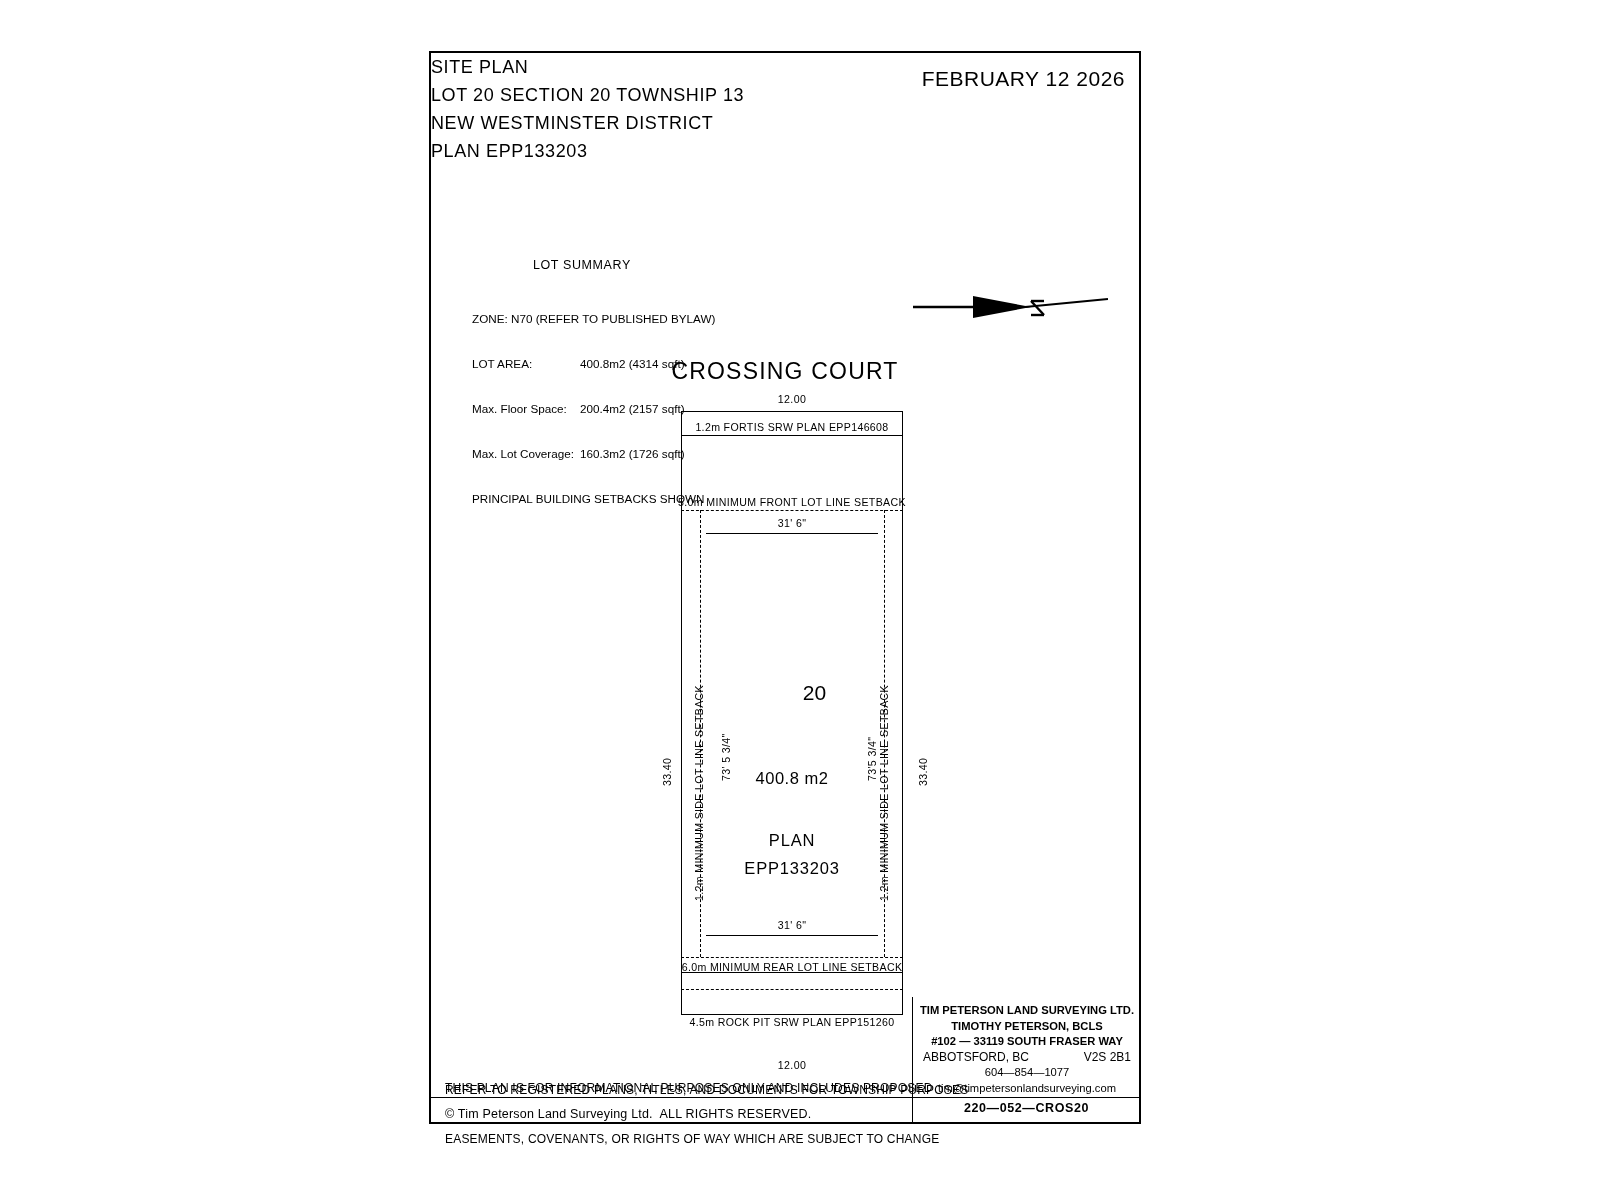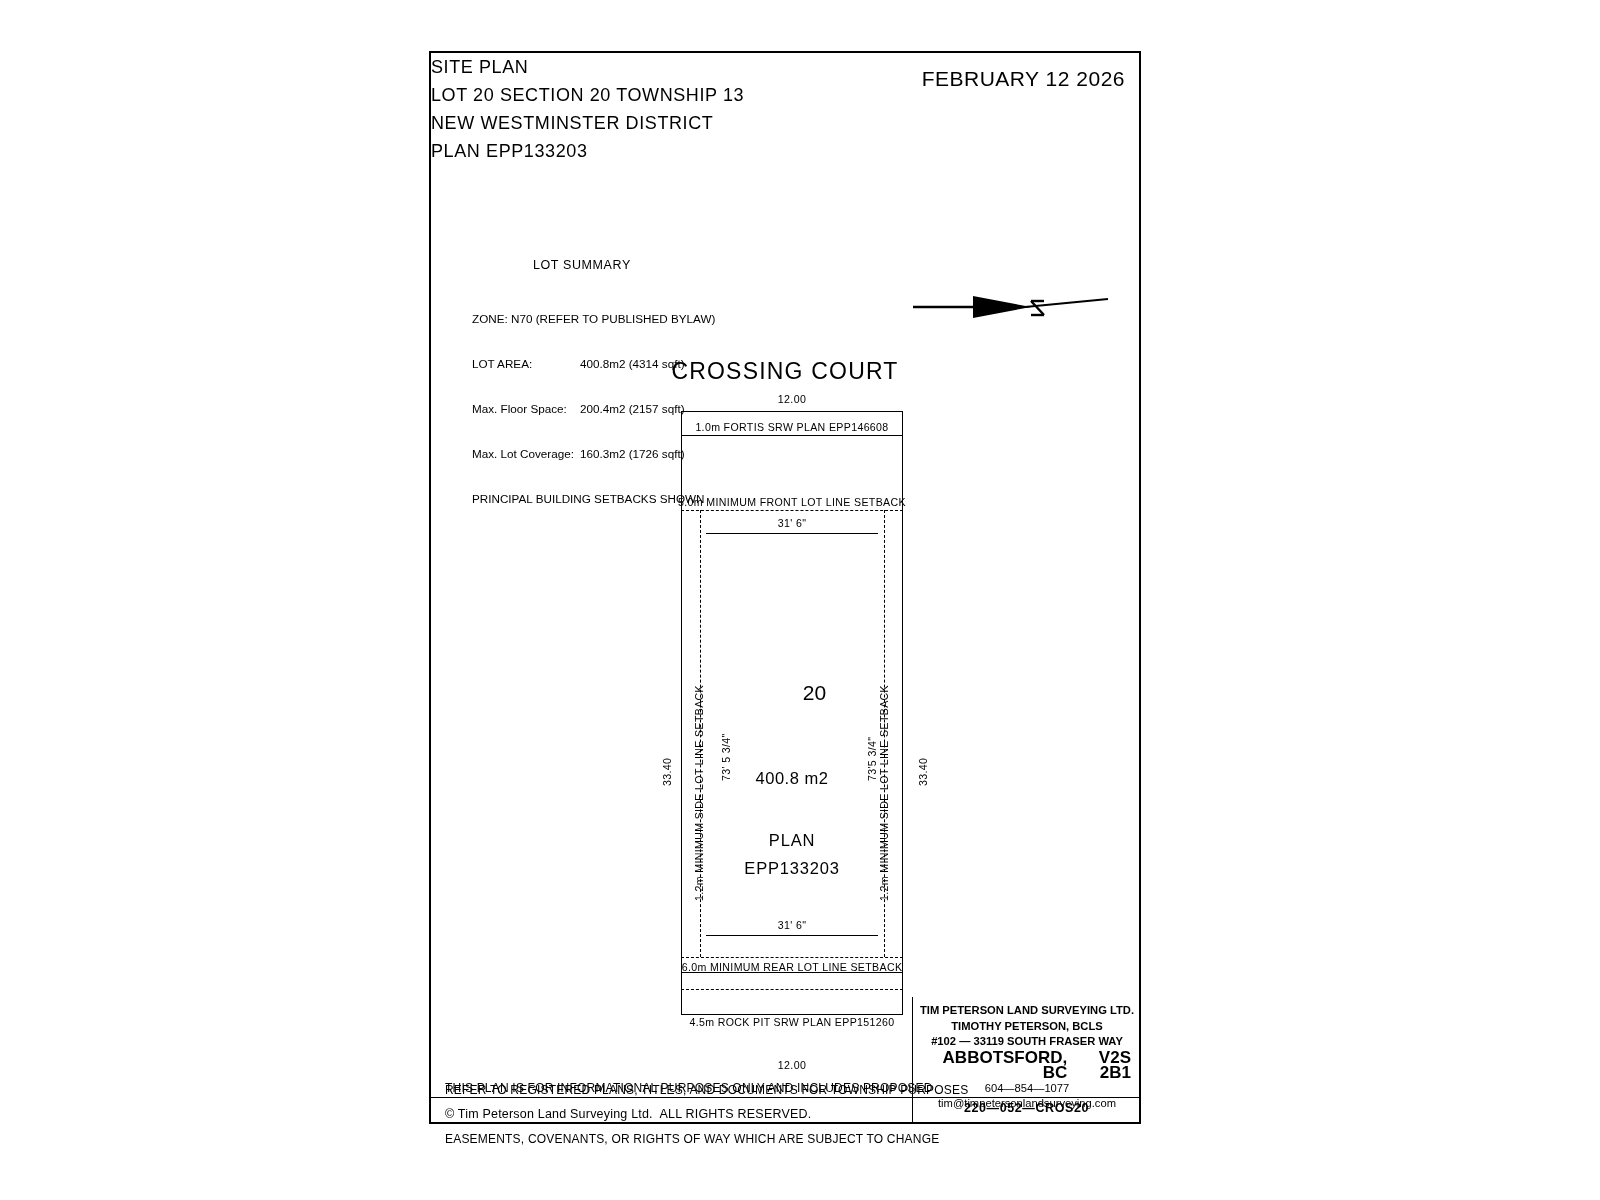--- a/index.html
+++ b/index.html
@@ -183,22 +183,22 @@
     border-left: 1.6px solid #000;
     box-sizing: border-box;
     text-align: center;
   }
   #surveyor .s-line { font-size: 11.2px; line-height: 15.5px; white-space: pre; }
   #surveyor .bold { font-weight: bold; }
   #surveyor .addr-row {
     display: flex;
     justify-content: space-between;
     padding: 0 10px;
-    font-weight: bold;
-    font-size: 17px;
+    font-weight: normal;
+    font-size: 12px;
     line-height: 15.5px;
     text-align: right;
   }
   .job-no {
     position: absolute;
     left: 481px;
     top: 1048px;
     width: 229px;
     text-align: center;
     font-size: 12.5px;
@@ -242,21 +242,21 @@
     </svg>
 
     <div class="txt street-name">CROSSING COURT</div>
 
     <div id="lot">
       <div class="lot-rect"></div>
 
       <div class="lbl lbl-c" style="left:0; width:222px; top:-18px;">12.00</div>
 
       <div class="hline" style="left:0; top:24px; width:222px;"></div>
-      <div class="lbl lbl-c" style="left:0; width:222px; top:10px;">1.0m FORTIS SRW PLAN EPP146608</div>
+      <div class="lbl lbl-c" style="left:0; width:222px; top:10px;">1.2m FORTIS SRW PLAN EPP146608</div>
 
       <div class="dash-h" style="left:0; top:99px; width:222px;"></div>
       <div class="lbl lbl-c" style="left:-4px; width:230px; top:85px;">5.0m MINIMUM FRONT LOT LINE SETBACK</div>
 
       <div class="dash-v" style="left:19px; top:99px; height:447px;"></div>
       <div class="dash-v" style="left:203px; top:99px; height:447px;"></div>
 
       <div class="thin-h" style="left:25px; top:122px; width:172px;"></div>
       <div class="lbl lbl-c" style="left:25px; width:172px; top:106px;">31' 6"</div>
 

